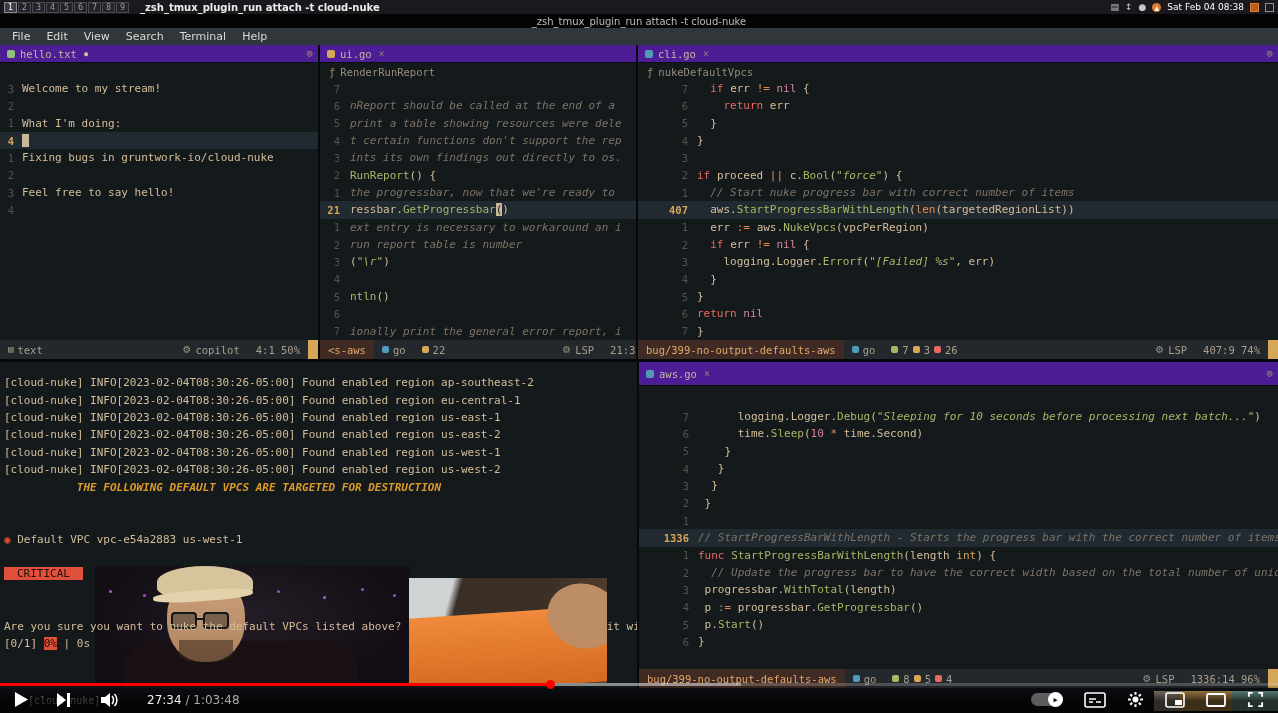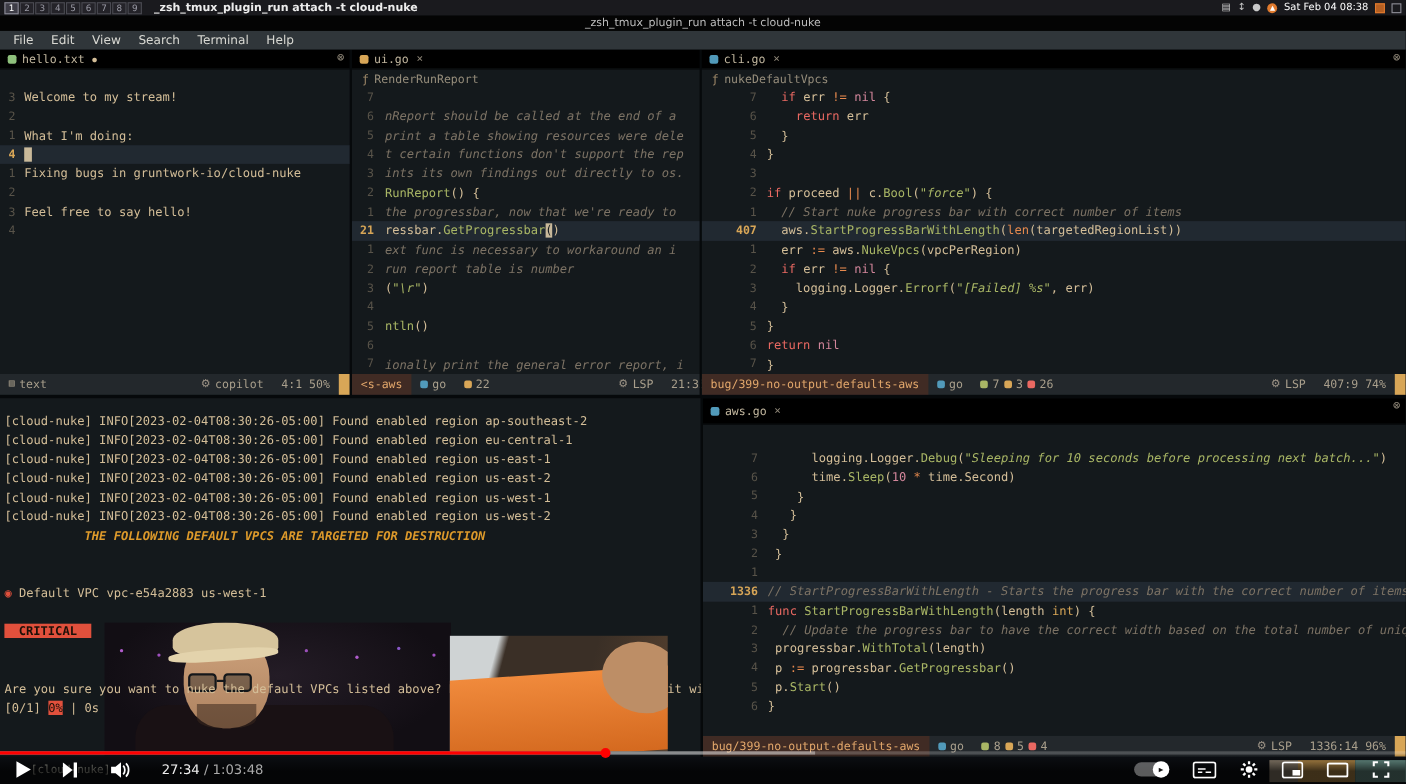--- a/index.html
+++ b/index.html
@@ -25,21 +25,21 @@
   .menubar .mi{padding:0 8px}
 
   
   .pane{position:absolute;background:#14191c}
   .pane.hello{left:0;top:45px;width:318px;height:314px}
   .pane.ui{left:320px;top:45px;width:365px;height:314px}
   .pane.cli{left:638px;top:45px;width:640px;height:314px}
   .pane.aws{left:639px;top:362px;width:639px;height:326px;z-index:1}
   .vdiv,.hdiv{position:absolute;background:#06090b;z-index:5}
 
-  .tabbar{height:18px;display:flex;background:#000000;border-bottom:1px solid #0b0e10;padding:0 5px;color:#c2b79f;font-size:10.5px}
+  .tabbar{height:18px;display:flex;align-items:center;background:#4c1d95;border-bottom:1px solid #0b0e10;padding:0 5px;color:#c2b79f;font-size:10.5px}
   .pane.aws .tabbar{height:24px}
   .tab{display:inline-flex;align-items:center}
   .fticon{width:8px;height:8px;border-radius:2px;margin:0 5px 0 2px;display:inline-block}
   .fticon.green{background:#8ec07c}.fticon.gold{background:#d8a657}.fticon.blue{background:#519aba}
   .tclose{margin-left:7px;color:#8f8778;font-size:10px}
   .moddot{margin-left:7px;color:#d4be98;font-size:7px}
   .paneclose{margin-left:auto;color:#8f8778;font-size:11px}
   .crumbs{height:17px;display:flex;align-items:center;color:#968d7b;font-size:10.5px;padding-left:9px;gap:5px}
   .pane.aws .crumbs{height:22px}
   .fx{color:#a08a6a}
@@ -70,21 +70,21 @@
   .dot.green{background:#a9b665}.dot.yellow{background:#d8a657}.dot.red{background:#ea6962}.dot.blue{background:#519aba}
   .endblock{width:10px;height:100%;background:#d8a657;flex:none}
   .gear{font-family:"DejaVu Sans",sans-serif;font-size:10px;color:#9a9184}
 
   
   .termbg{position:absolute;left:0;top:360px;width:637px;height:328px;background:#14191c;z-index:0}
   .termrows{position:absolute;left:4px;top:374px;width:633px;z-index:3}
   .termrows .row{height:17.4px}
   .warnbadge{display:inline-block;background:#dd9a2b;color:#1c1710;font-weight:bold;width:62px;height:33px;padding:1px 0 0 4px;align-self:flex-start;font-size:11px;line-height:14px}
   .warnmsg{color:#dd9a2b;font-style:italic;font-weight:bold}
-  .critbadge{display:inline-block;background:#e1503c;color:#1c1008;font-weight:bold;padding:0 13px;font-size:11px}
+  .critbadge{display:inline-block;background:#e1503c;color:#1c1008;font-weight:normal;padding:0 13px;font-size:11px}
   .vpcdot{color:#e1503c;font-size:11px}
   .chip-red{background:#e1503c;color:#1c1008}
 
   
   .tmuxbar{position:absolute;left:0;bottom:0;width:1278px;height:25px;background:#0e1116;z-index:1;display:flex;align-items:center}
   .tmux-session{color:#c0c0b4;font-size:10px;margin-left:28px}
   .tmux-blocks{margin-left:auto;display:flex;height:20px}
   .tb{height:100%}
   .tb.gray{width:26px;background:#a89984}.tb.orange{width:52px;background:#d8a657}.tb.blue{width:46px;background:#7daea3}
 
@@ -215,21 +215,21 @@
   </div>
   <div>
       <div class="row"><span class="lnum">7</span><span class="code"></span></div>
       <div class="row"><span class="lnum">6</span><span class="code"><span class="cmt">nReport should be called at the end of a</span></span></div>
       <div class="row"><span class="lnum">5</span><span class="code"><span class="cmt">print a table showing resources were dele</span></span></div>
       <div class="row"><span class="lnum">4</span><span class="code"><span class="cmt">t certain functions don't support the rep</span></span></div>
       <div class="row"><span class="lnum">3</span><span class="code"><span class="cmt">ints its own findings out directly to os.</span></span></div>
       <div class="row"><span class="lnum">2</span><span class="code"><span class="fn">RunReport</span><span>() {</span></span></div>
       <div class="row"><span class="lnum">1</span><span class="code"><span class="cmt">the progressbar, now that we're ready to</span></span></div>
       <div class="row current"><span class="lnum">21</span><span class="code"><span>ressbar.</span><span class="fn">GetProgressbar</span><span class="cursor">(</span><span>)</span></span></div>
-      <div class="row"><span class="lnum">1</span><span class="code"><span class="cmt">ext func is necessary to workaround an i</span></span></div>
+      <div class="row"><span class="lnum">1</span><span class="code"><span class="cmt">ext entry is necessary to workaround an i</span></span></div>
       <div class="row"><span class="lnum">2</span><span class="code"><span class="cmt">run report table is number</span></span></div>
       <div class="row"><span class="lnum">3</span><span class="code"><span>(</span><span class="str">"\r"</span><span>)</span></span></div>
       <div class="row"><span class="lnum">4</span><span class="code"></span></div>
       <div class="row"><span class="lnum">5</span><span class="code"><span class="fn">ntln</span><span>()</span></span></div>
       <div class="row"><span class="lnum">6</span><span class="code"></span></div>
       <div class="row"><span class="lnum">7</span><span class="code"><span class="cmt">ionally print the general error report, i</span></span></div>
     </div>
   <div class="statusbar">
     <span class="seg seg-branch">&lt;s-aws</span>
     <span class="seg">

